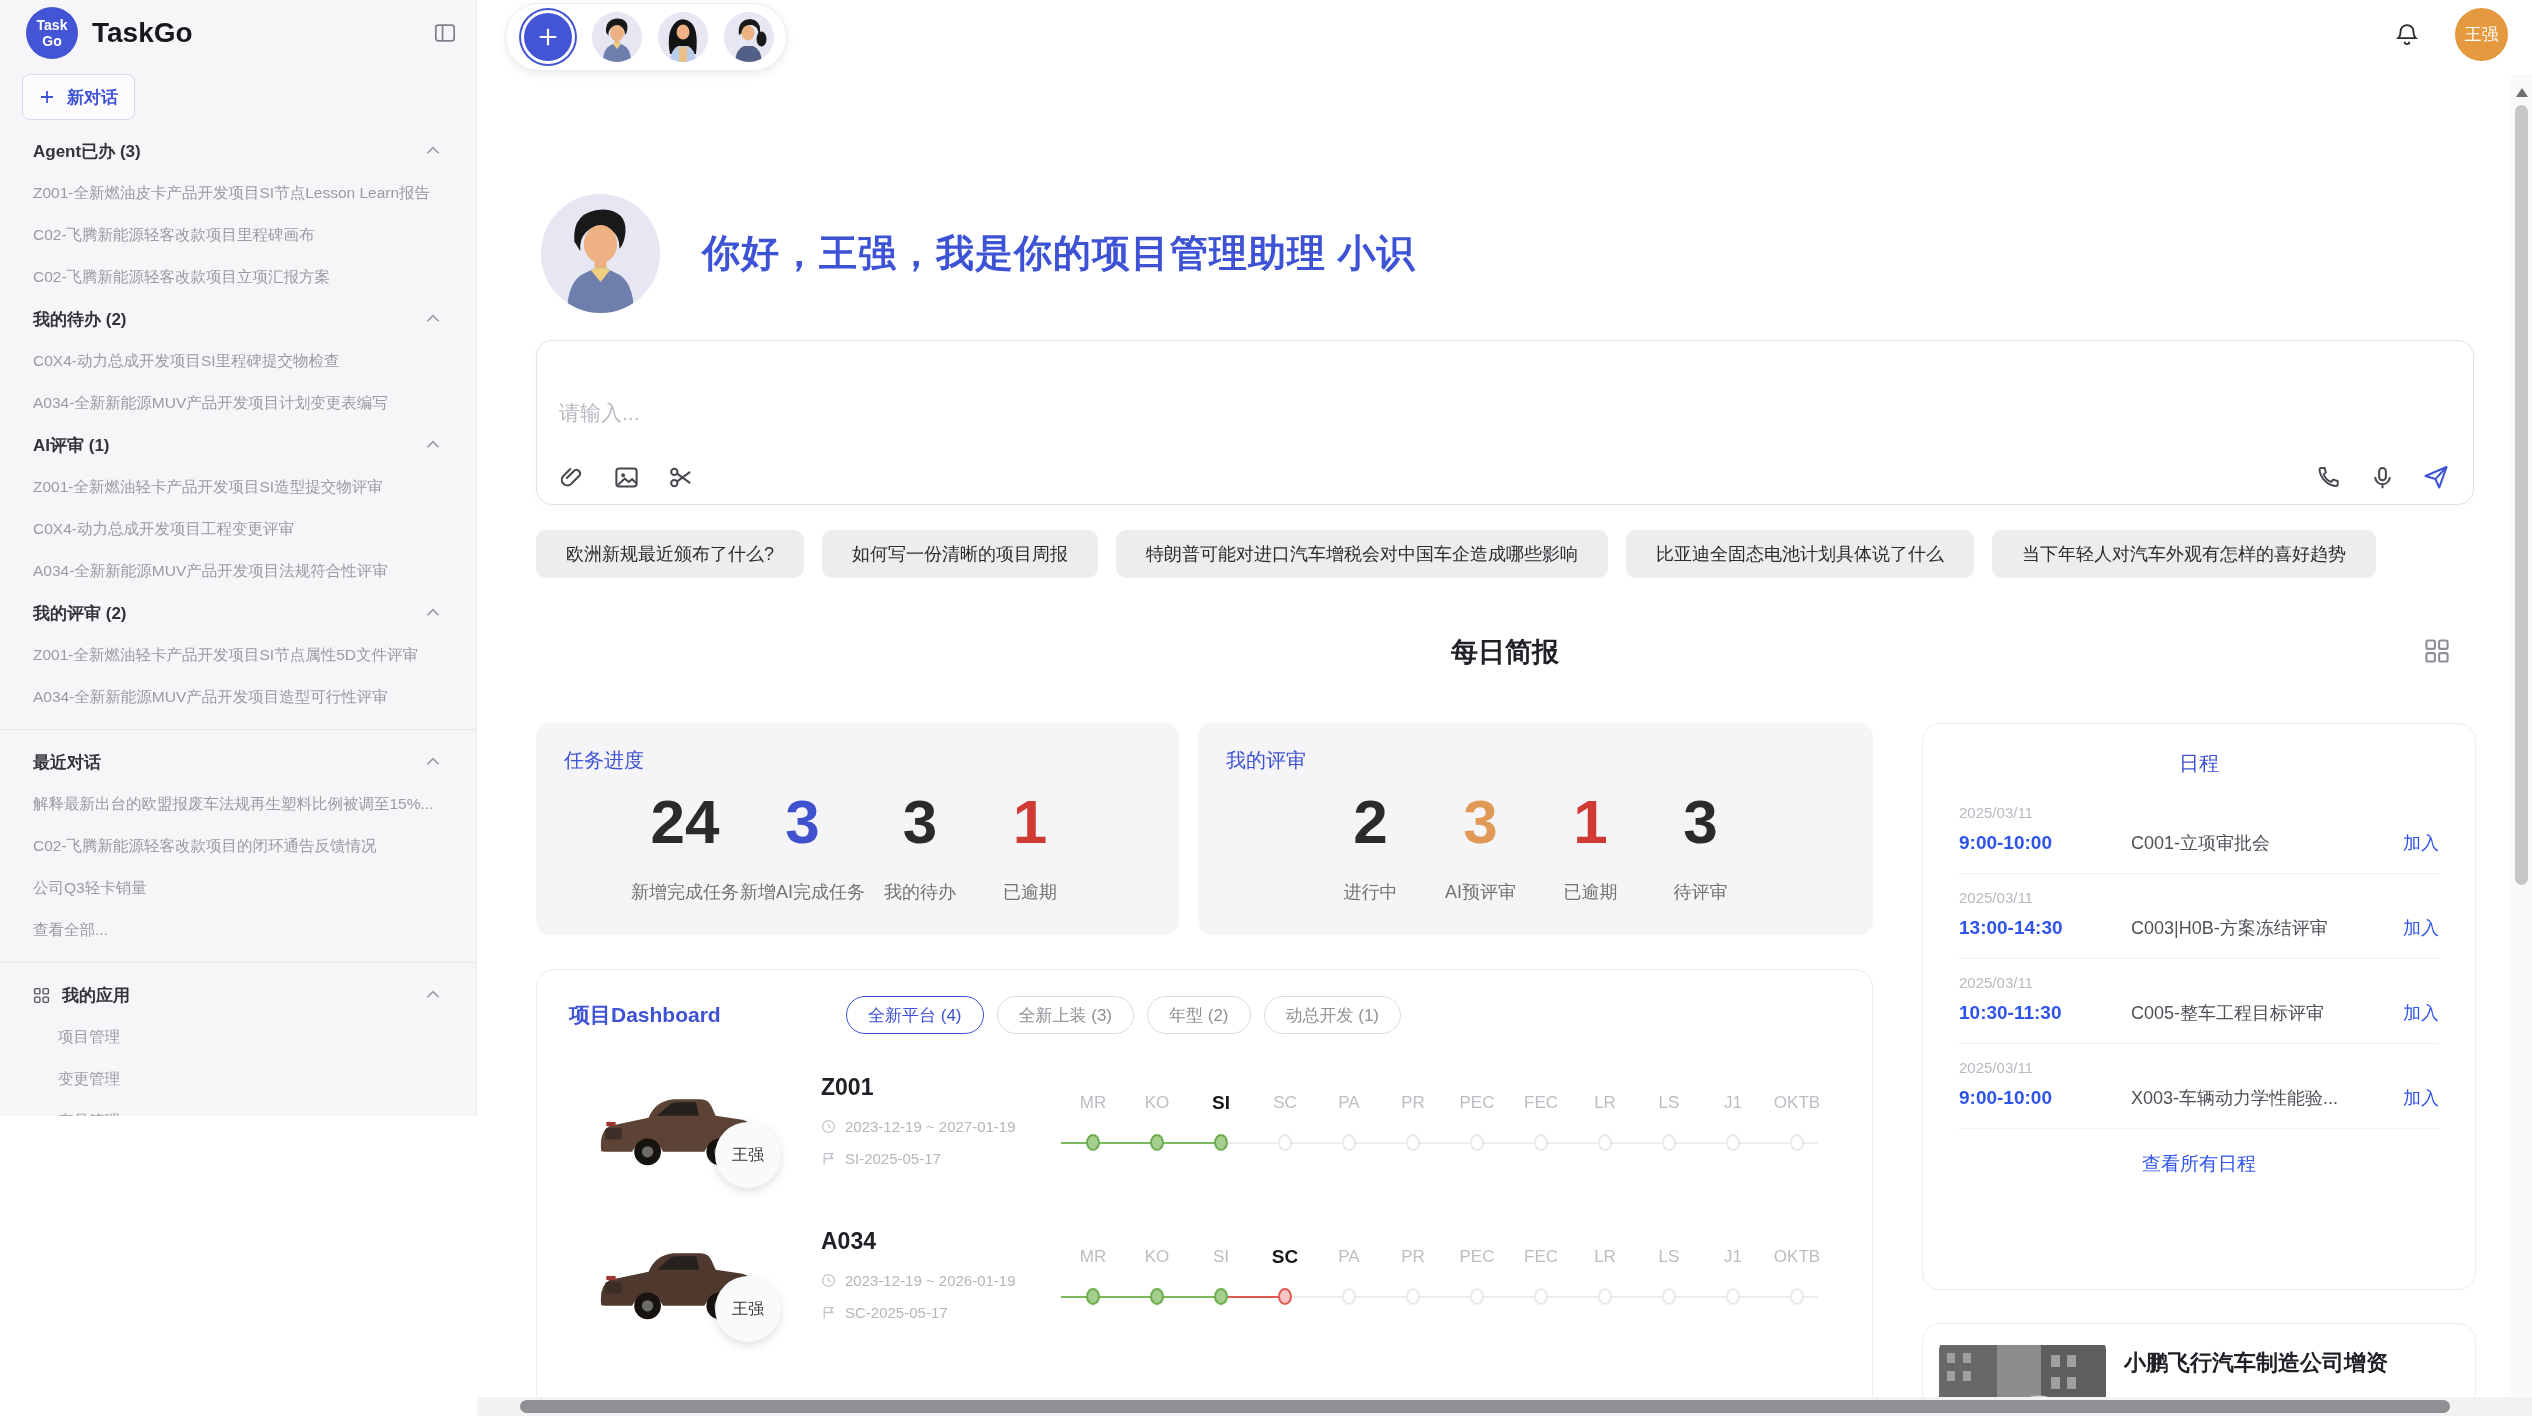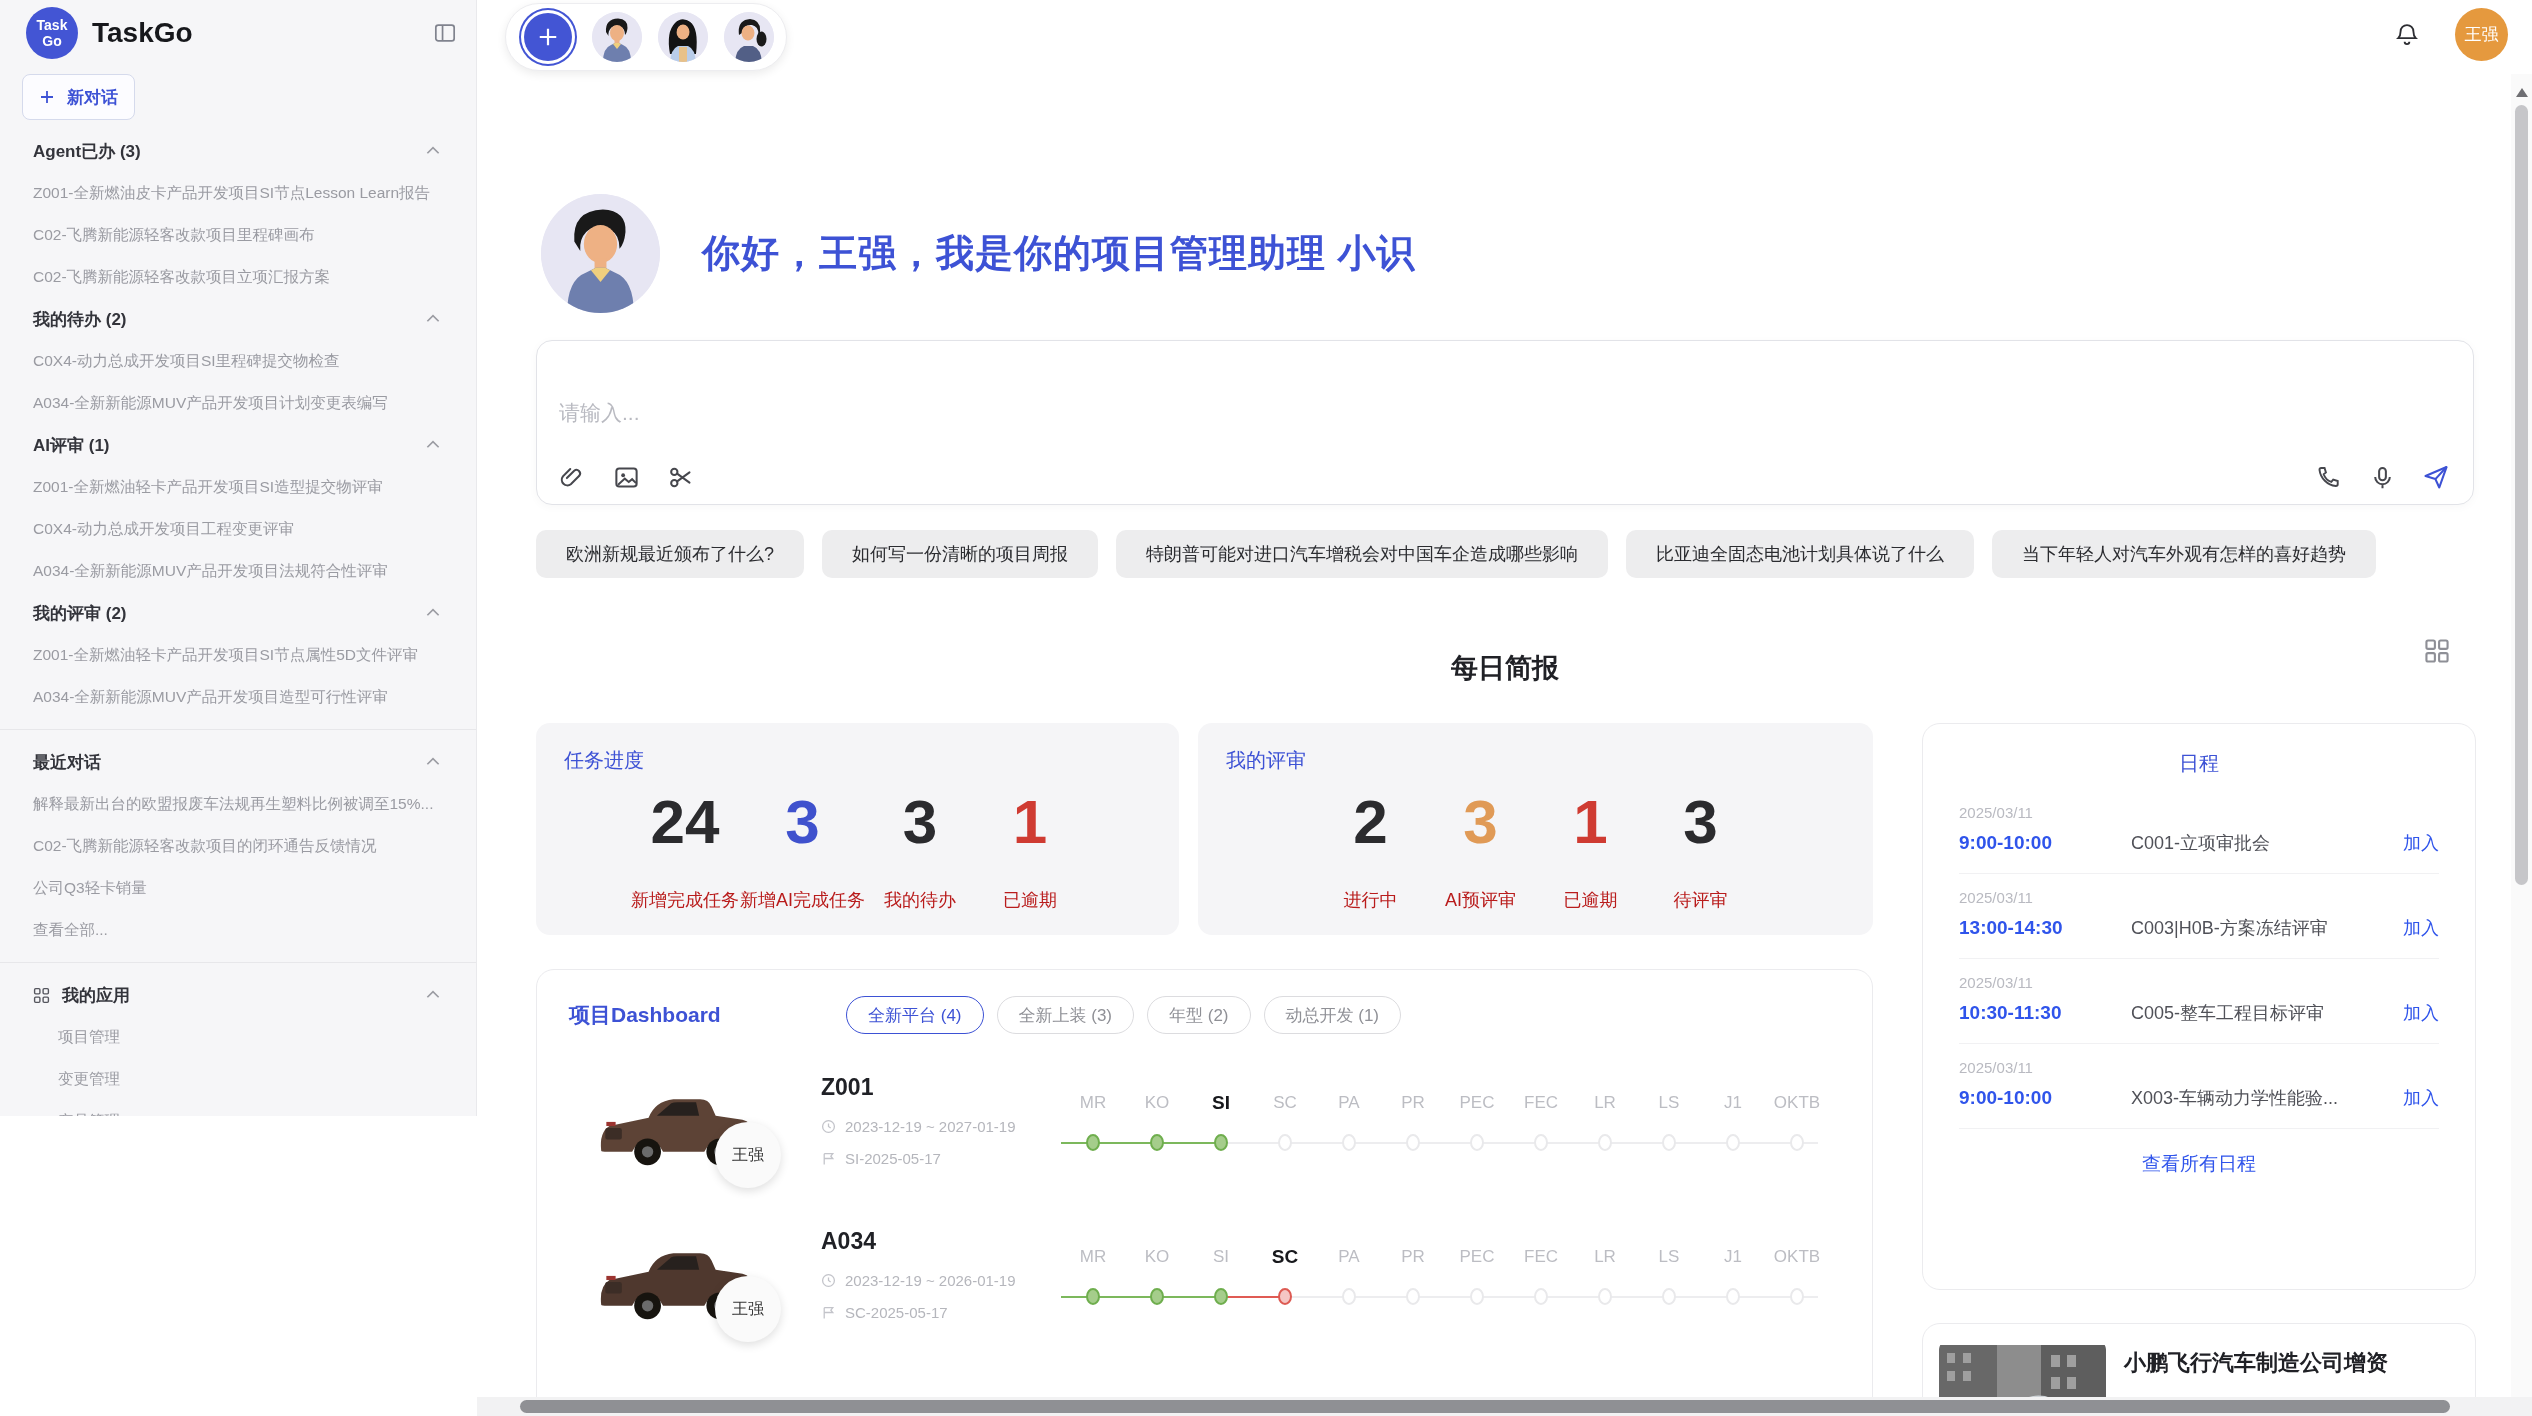--- a/index.html
+++ b/index.html
@@ -57,21 +57,21 @@
   .brief-grid{position:absolute;right:24px;top:4px;color:#8e8f96;display:flex;cursor:pointer;}
   .stats{position:absolute;left:59px;top:723px;display:flex;gap:19px;}
   .stat-card{height:212px;background:#f5f5f7;border-radius:14px;box-sizing:border-box;padding:24px 28px 0;}
   .stat-card.c0{width:643px;}
   .stat-card.c1{width:675px;}
   .sc-title{font-size:20px;color:#3d52d5;}
   .sc-row{display:flex;justify-content:center;margin-top:2px;}
   .sc-col{text-align:center;min-width:110px;}
   .sc-val{font-size:62px;font-weight:600;color:#2b2b2e;line-height:92px;}
   .sc-val.blue{color:#3f51cd}.sc-val.red{color:#cf3b32}.sc-val.orange{color:#e09a56}
-  .sc-label{font-size:18px;color:#b91c1c;margin-top:20px;}
+  .sc-label{font-size:18px;color:#737373;margin-top:12px;}
   
   .dash{position:absolute;left:59px;top:969px;width:1337px;height:560px;border:1px solid #ebebee;
         border-radius:18px;background:#fff;box-sizing:border-box;}
   .dash-head{display:flex;align-items:center;padding:26px 0 0 32px;}
   .dash-title{font-size:21px;font-weight:700;color:#3d52d5;width:277px;}
   .fchips{display:flex;gap:13px;}
   .fchip{height:38px;border-radius:19px;border:1px solid #dcdcdf;color:#8f9096;font-size:17px;
          padding:0 21px;display:flex;align-items:center;background:#fff;cursor:pointer;}
   .fchip.active{border-color:#3d52d5;color:#3d52d5;}
   .proj-row{position:absolute;left:0;width:100%;height:150px;}
@@ -383,21 +383,21 @@
 
     <div class="chips" id="chips">
         <button class="chip">欧洲新规最近颁布了什么?</button>
         <button class="chip">如何写一份清晰的项目周报</button>
         <button class="chip">特朗普可能对进口汽车增税会对中国车企造成哪些影响</button>
         <button class="chip">比亚迪全固态电池计划具体说了什么</button>
         <button class="chip">当下年轻人对汽车外观有怎样的喜好趋势</button>
       </div>
 
     <div class="brief-head">
-      <h2 class="brief-title" style="margin:16px;">每日简报</h2>
+      <h2 class="brief-title" style="margin:0;">每日简报</h2>
       <span class="brief-grid">
         <svg width="26" height="26" viewBox="0 0 16 16" fill="none" stroke="currentColor" stroke-width="1.3">
             <rect x="1.5" y="1.5" width="5.2" height="5.2" rx="1"></rect>
             <rect x="9.3" y="1.5" width="5.2" height="5.2" rx="1"></rect>
             <rect x="1.5" y="9.3" width="5.2" height="5.2" rx="1"></rect>
             <rect x="9.3" y="9.3" width="5.2" height="5.2" rx="1"></rect>
           </svg>
       </span>
     </div>
 

